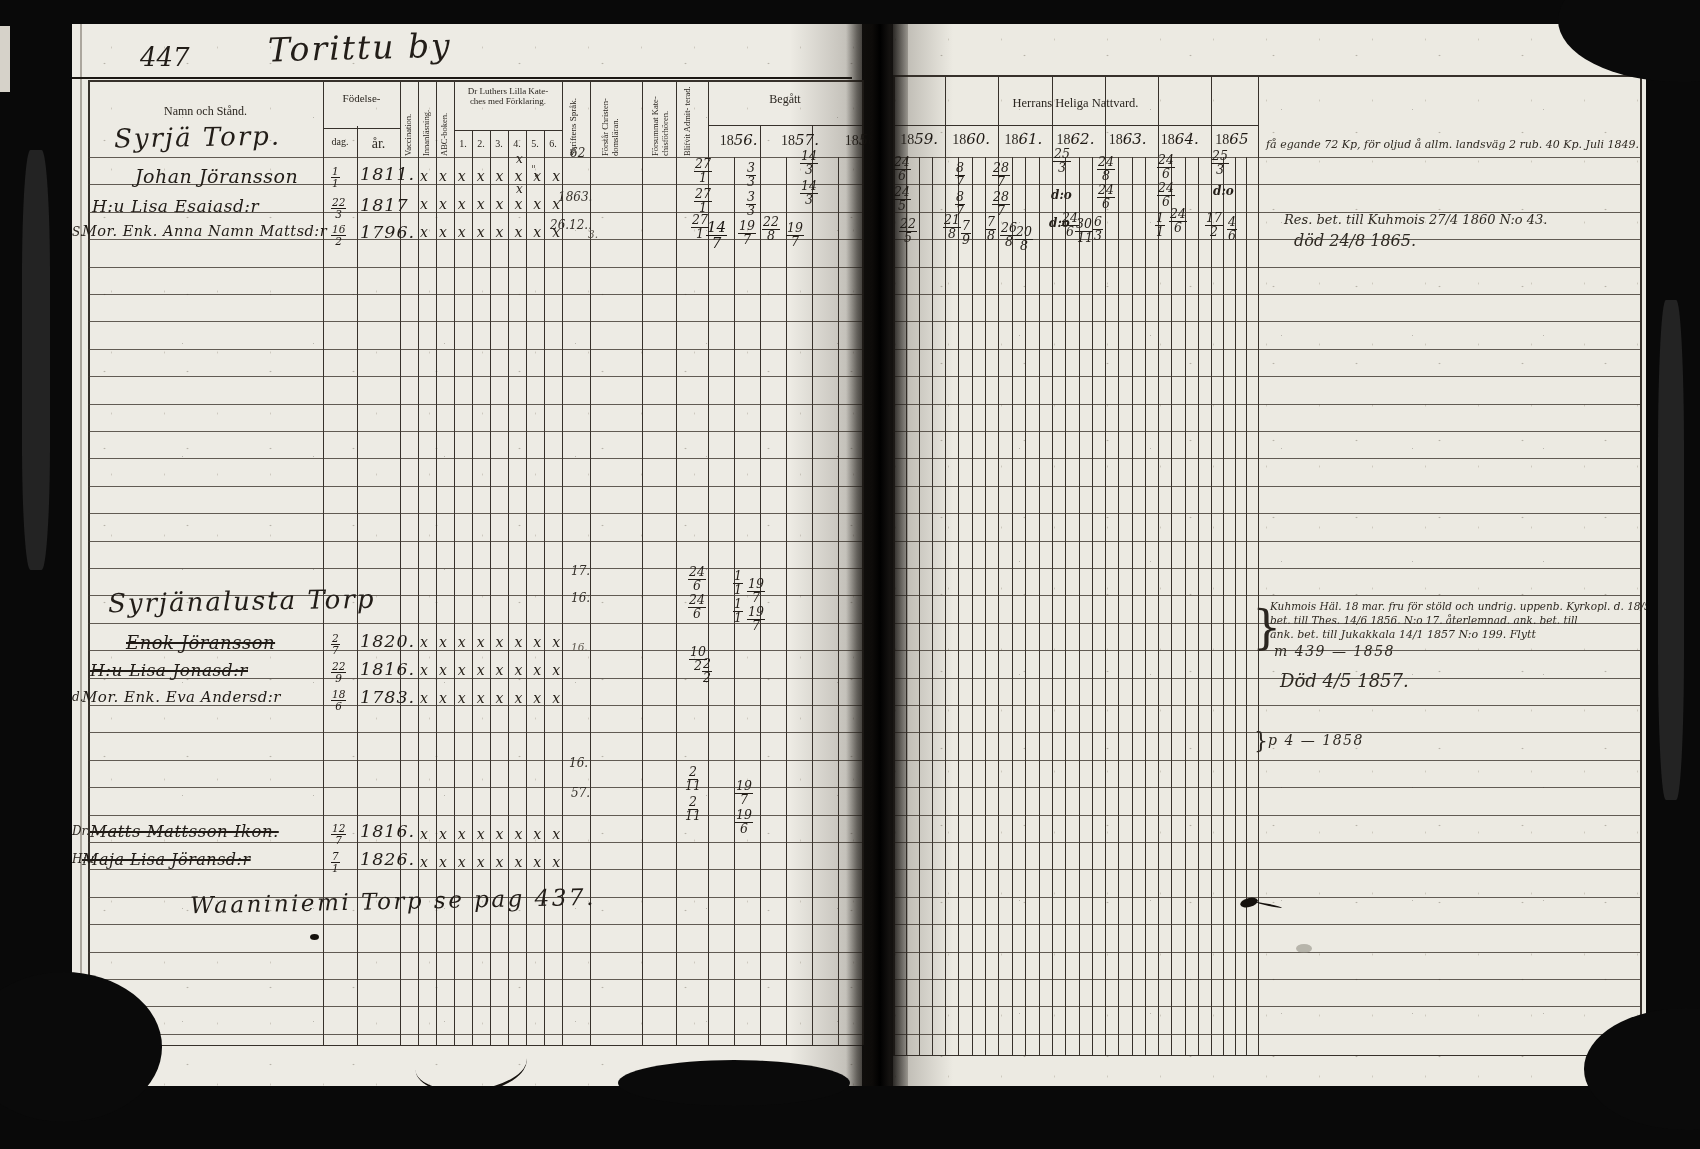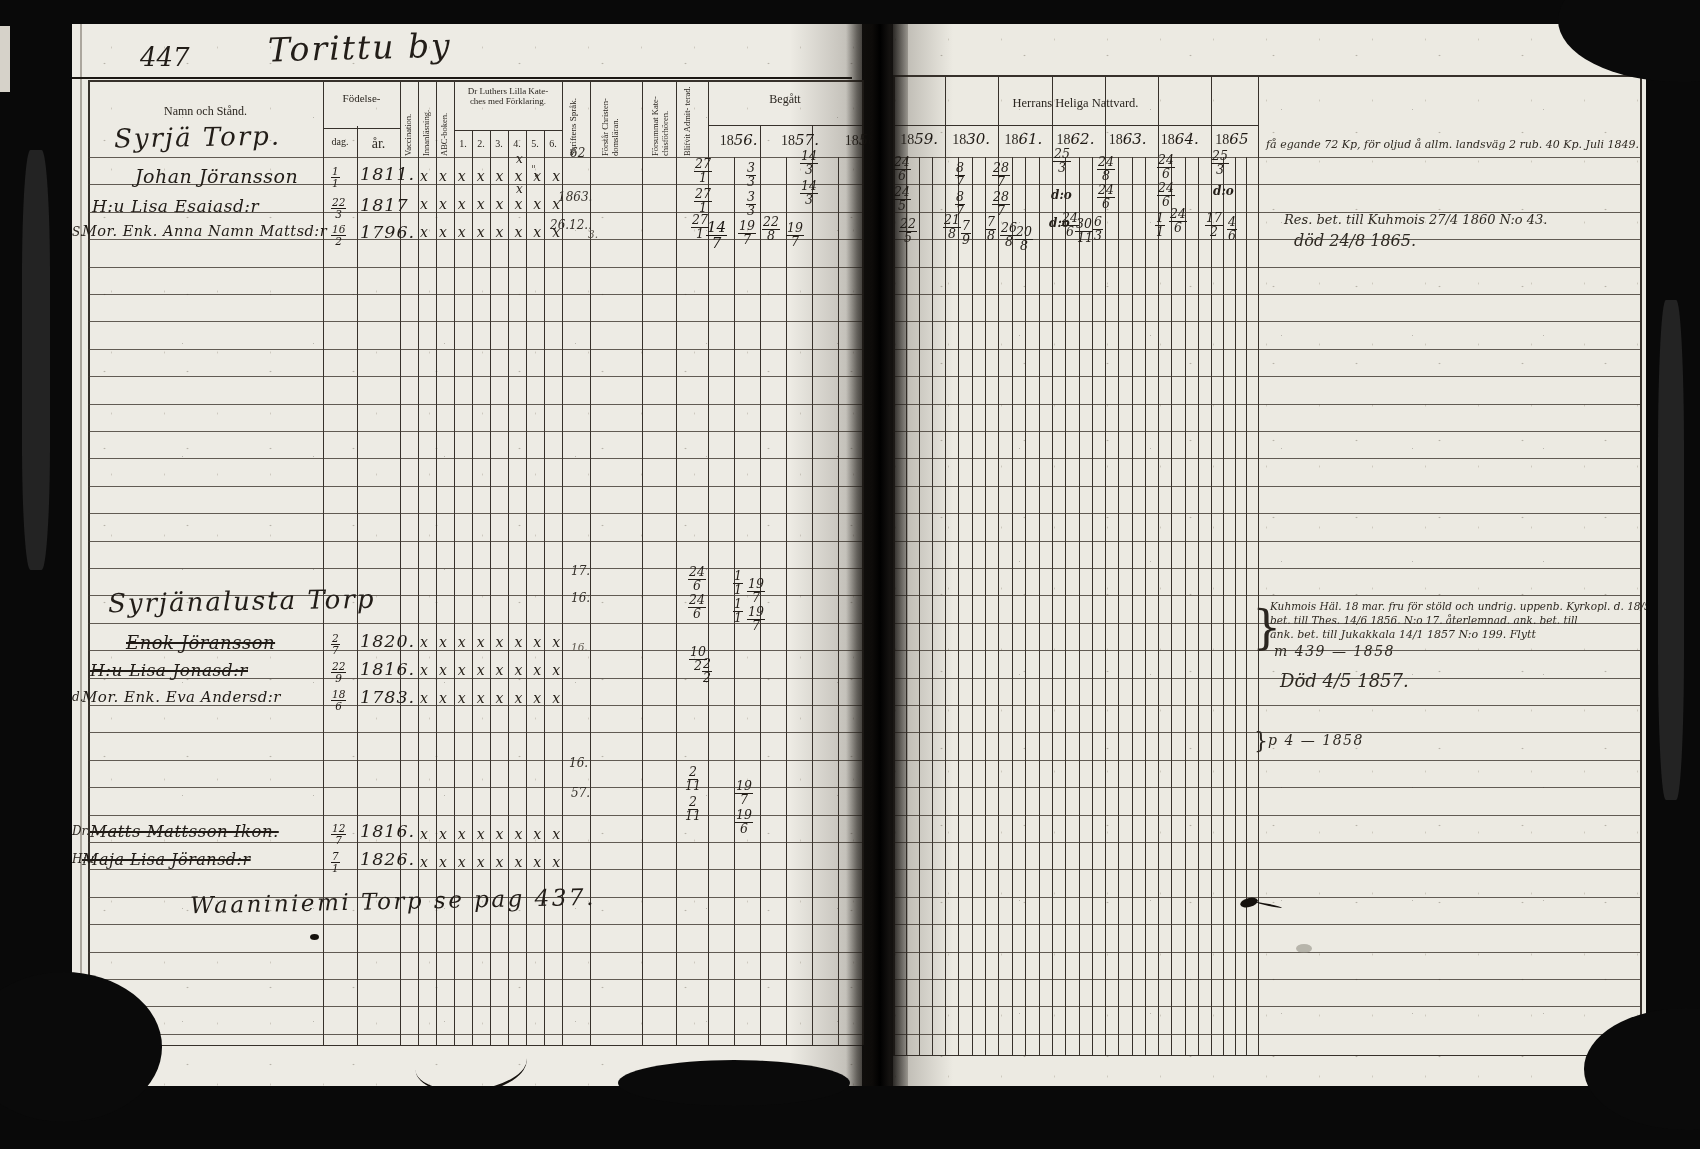--- a/index.html
+++ b/index.html
@@ -172,21 +172,21 @@
   <div class="pt hc" style="left:708px;top:92px;width:154px;font-size:12px;">Begått</div>
   <div class="yearcells" style="left:708px;top:131px;width:184px;">
     <span><i style="font-style:normal">18</i><i class="yh">56.</i></span>
     <span><i style="font-style:normal">18</i><i class="yh">57.</i></span>
     <span><i style="font-style:normal">18</i><i class="yh">58</i></span>
   </div>
 
   <div class="pt hc" style="left:893px;top:96px;width:365px;font-size:12.5px;">Herrans Heliga Nattvard.</div>
   <div class="yearcells" style="left:893px;top:130px;width:365px;">
     <span><i style="font-style:normal">18</i><i class="yh">59.</i></span>
-    <span><i style="font-style:normal">18</i><i class="yh">30.</i></span>
+    <span><i style="font-style:normal">18</i><i class="yh">60.</i></span>
     <span><i style="font-style:normal">18</i><i class="yh">61.</i></span>
     <span><i style="font-style:normal">18</i><i class="yh">62.</i></span>
     <span><i style="font-style:normal">18</i><i class="yh">63.</i></span>
     <span><i style="font-style:normal">18</i><i class="yh">64.</i></span>
     <span><i style="font-style:normal">18</i><i class="yh">65</i></span>
   </div>
 
   <div class="hw ghead" style="left:114px;top:122px;">Syrjä Torp.</div>
   <div class="hw ghead" style="left:108px;top:586px;">Syrjänalusta Torp</div>
 

